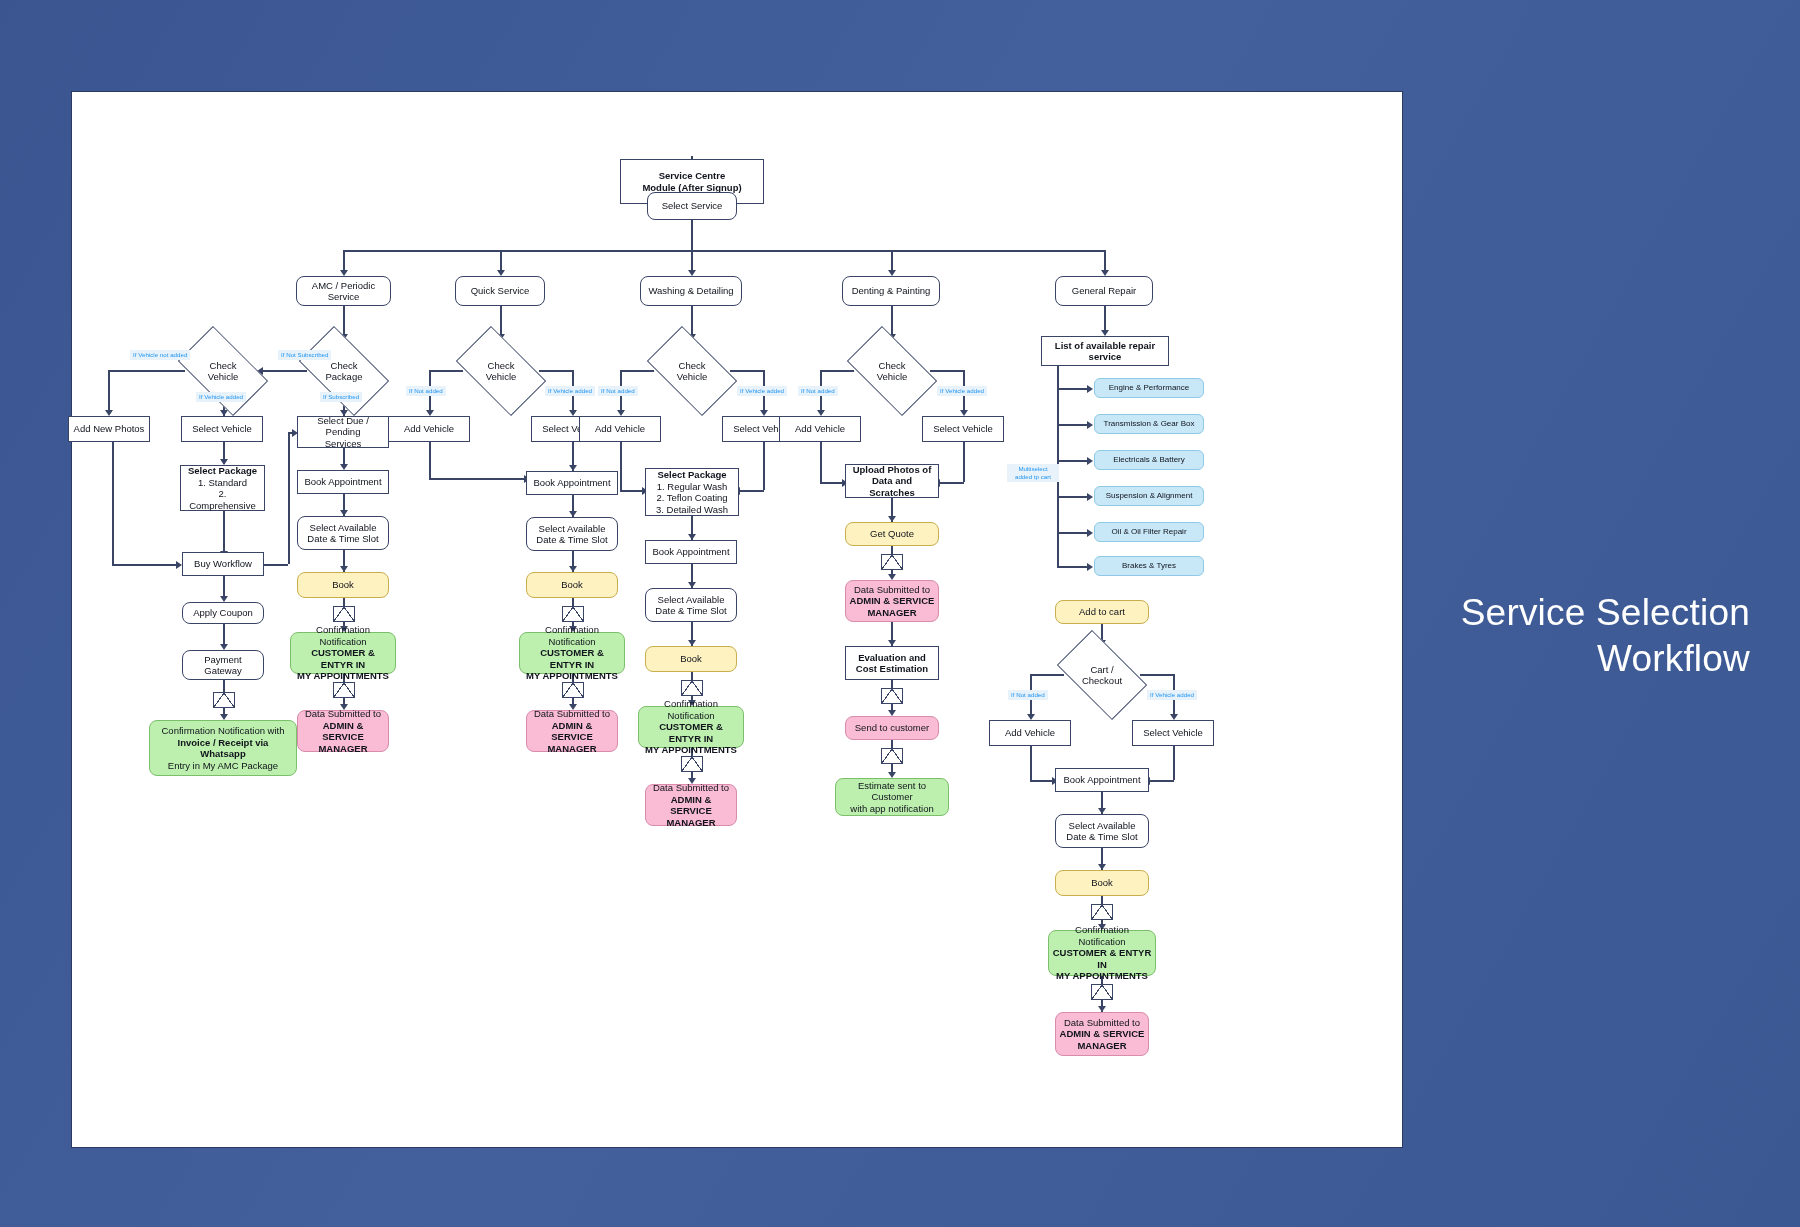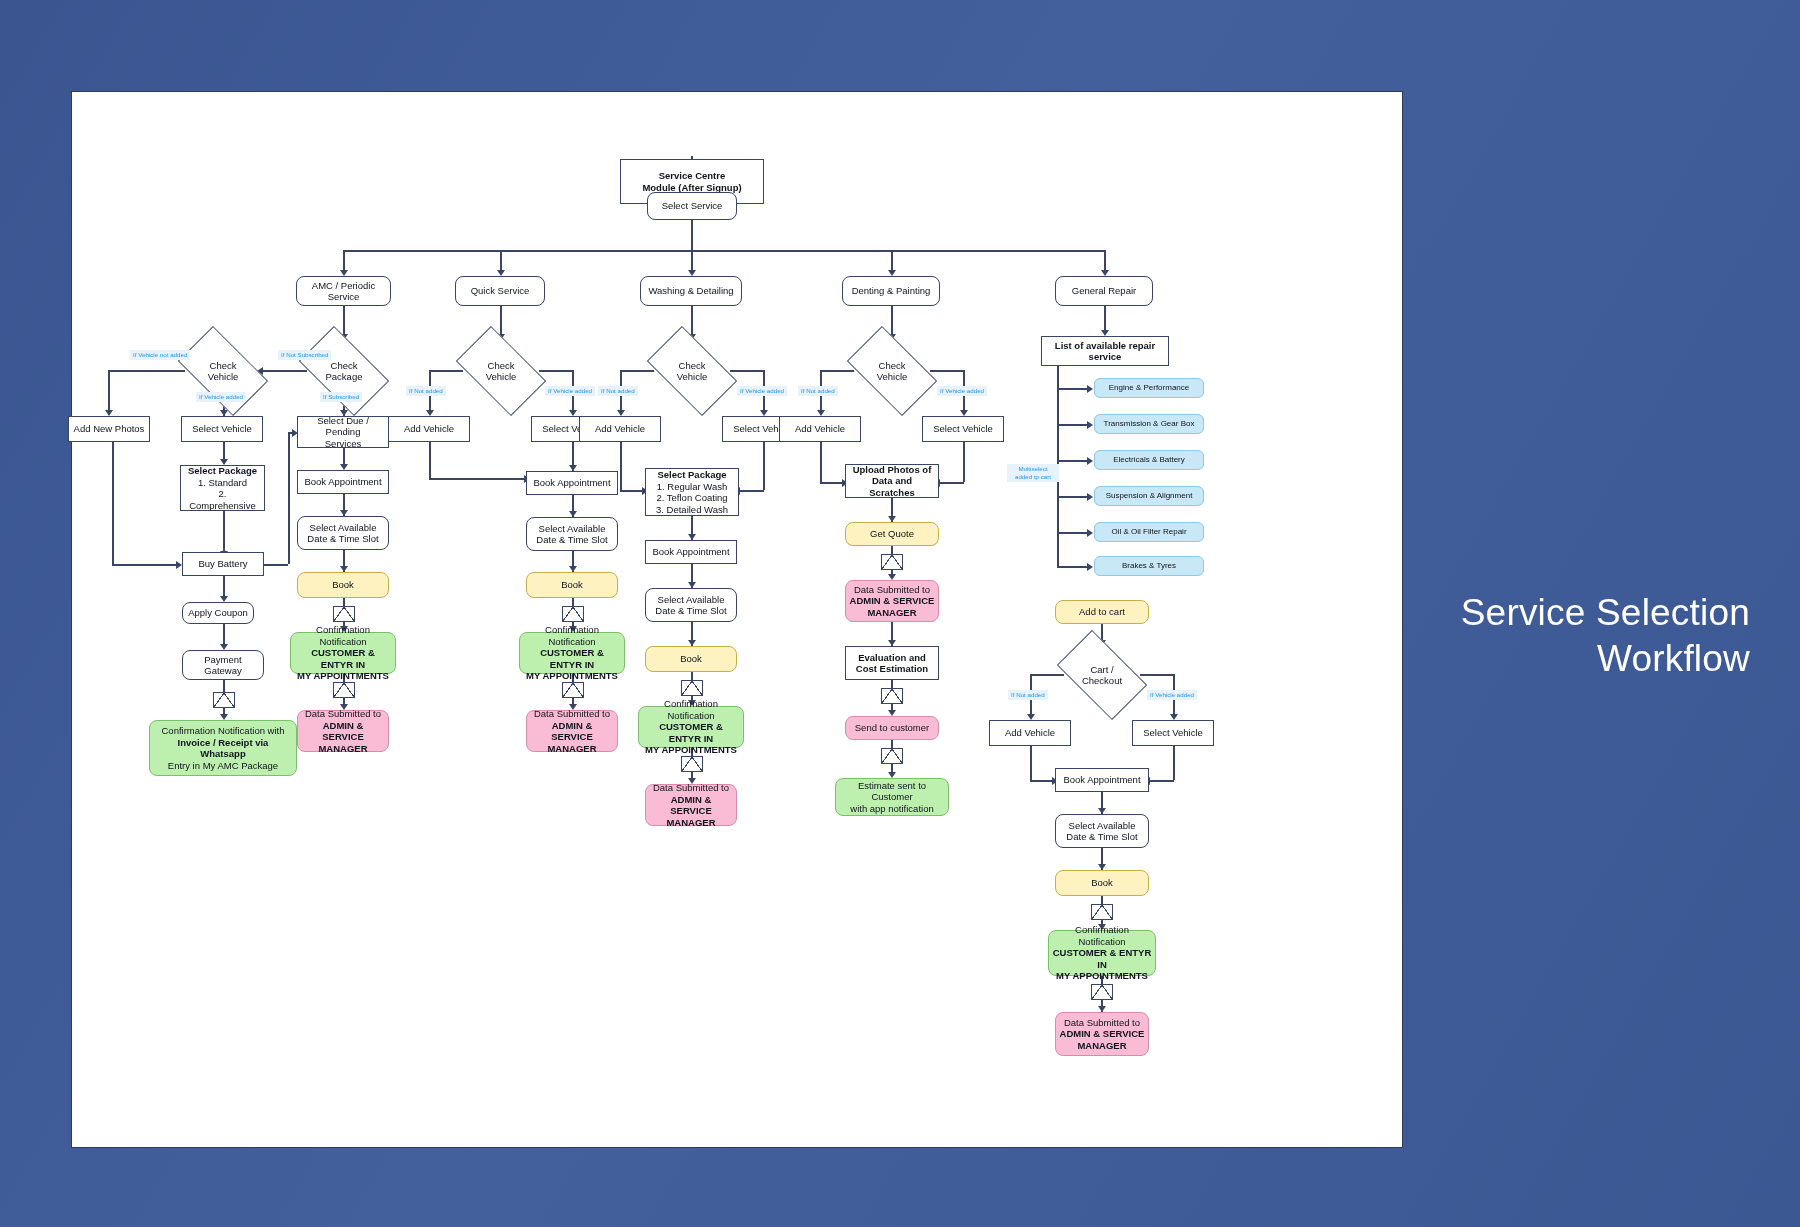--- a/index.html
+++ b/index.html
@@ -195,25 +195,25 @@
     <span>1. Standard</span>
     <span>2. Comprehensive</span>
   </div>
 
   <div class="ln lnv" style="left:151px;top:419px;height:44px;"></div>
   <div class="arrow ad" style="left:148px;top:459px;"></div>
 
   <div class="ln lnv" style="left:40px;top:350px;height:122px;"></div>
   <div class="ln lnh" style="left:40px;top:472px;width:67px;"></div>
   <div class="arrow ar" style="left:104px;top:469px;"></div>
-  <div class="node" style="left:110px;top:460px;width:82px;height:24px;">Buy Battery</div>
+  <div class="node" style="left:110px;top:460px;width:82px;height:24px;">Buy Workflow</div>
 
   <div class="ln lnv" style="left:151px;top:484px;height:24px;"></div>
   <div class="arrow ad" style="left:148px;top:504px;"></div>
-  <div class="node rounded" style="left:110px;top:510px;width:72px;height:22px;">Apply Coupon</div>
+  <div class="node rounded" style="left:110px;top:510px;width:82px;height:22px;">Apply Coupon</div>
 
   <div class="ln lnv" style="left:151px;top:532px;height:24px;"></div>
   <div class="arrow ad" style="left:148px;top:552px;"></div>
   <div class="node rounded" style="left:110px;top:558px;width:82px;height:30px;">Payment
 Gateway</div>
 
   <div class="ln lnv" style="left:151px;top:588px;height:15px;"></div>
   <div class="env" style="left:141px;top:600px;"></div>
   <div class="ln lnv" style="left:151px;top:614px;height:12px;"></div>
   <div class="arrow ad" style="left:148px;top:622px;"></div>

